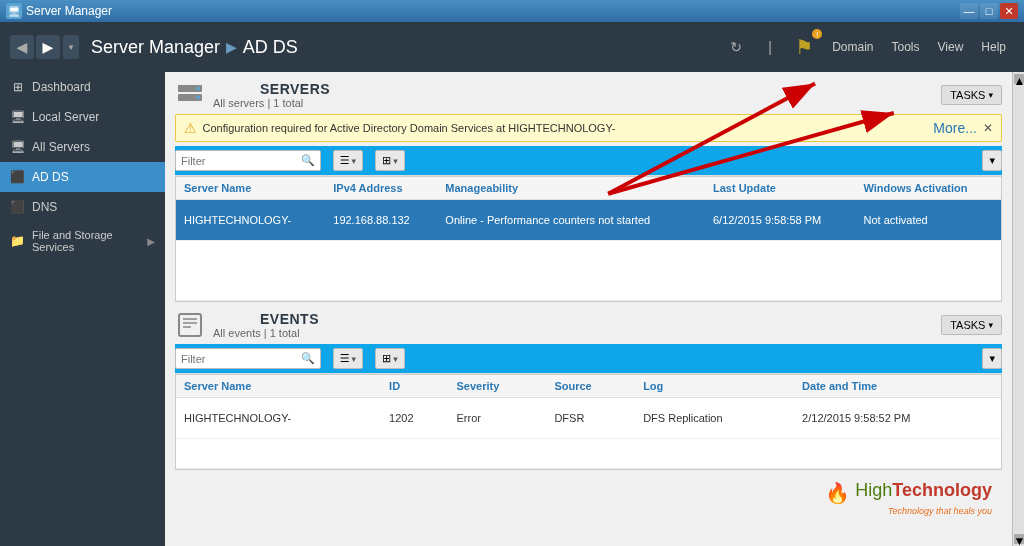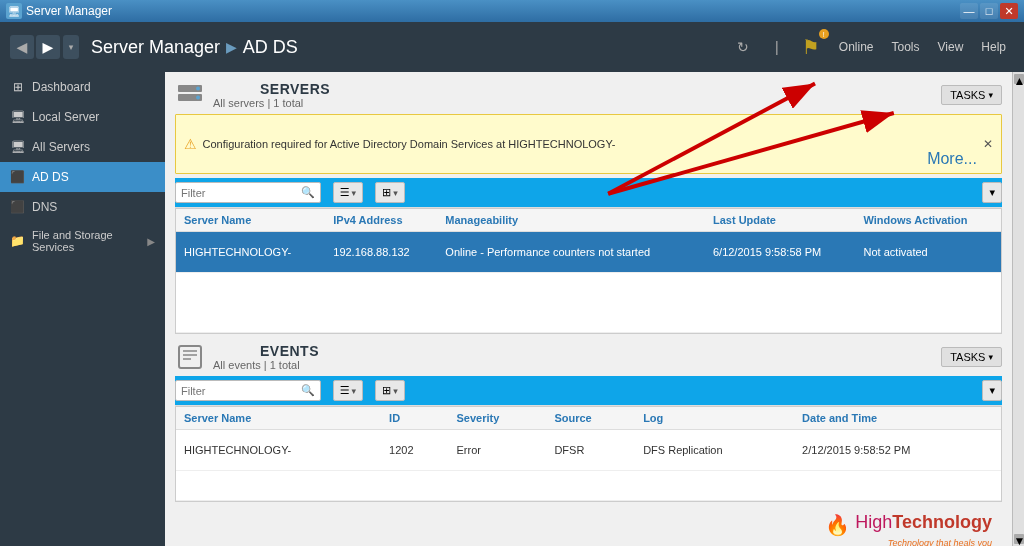--- a/index.html
+++ b/index.html
@@ -68,21 +68,21 @@
     .section-title-text { font-size: 14px; font-weight: 600; color: #2d3a45; text-transform: uppercase; letter-spacing: 0.5px; margin-left: 47px; }
     .section-subtitle { font-size: 11px; color: #666; }
     .tasks-btn { background: #e0e0e0; border: 1px solid #bbb; padding: 3px 8px; font-size: 11px; cursor: pointer; display: flex; align-items: center; gap: 3px; border-radius: 2px; }
     .tasks-btn-arrow { font-size: 9px; }
 
     
     .warning-bar { background: #fffbcc; border: 1px solid #e8c840; padding: 5px 8px; display: flex; align-items: center; justify-content: space-between; margin-bottom: 4px; border-radius: 1px; }
     .warning-bar-left { display: flex; align-items: center; gap: 6px; color: #333; font-size: 11px; }
     .warning-icon { color: #e8a020; font-size: 14px; }
     .warning-bar-right { display: flex; align-items: center; gap: 6px; }
-    .more-link { color: #2a78b5; font-size: 16px; cursor: pointer; text-decoration: none; margin-top: 30px; }
+    .more-link { color: #2a78b5; font-size: 14px; cursor: pointer; text-decoration: none; }
     .close-x { color: #555; font-size: 12px; cursor: pointer; }
 
     
     .filter-bar { display: flex; align-items: center; gap: 12px; padding: 4px 0; background: #0ea5e9; border-bottom: 1px solid #ddd; }
     .filter-input-wrap { display: flex; align-items: center; border: 1px solid #bbb; background: white; border-radius: 2px; }
     .filter-input { border: none; outline: none; padding: 3px 5px; font-size: 11px; width: 120px; background: transparent; }
     .filter-search-icon { padding: 3px 5px; color: #555; font-size: 11px; cursor: pointer; }
     .filter-group-btn { border: 1px solid #bbb; background: #e8e8e8; padding: 3px 6px; font-size: 11px; cursor: pointer; display: flex; align-items: center; gap: 2px; border-radius: 2px; }
     .filter-chevron { font-size: 9px; color: #555; }
     .filter-right { margin-left: auto; }
@@ -99,21 +99,21 @@
     .content::-webkit-scrollbar { width: 8px; }
     .content::-webkit-scrollbar-track { background: #e0e0e0; }
     .content::-webkit-scrollbar-thumb { background: #aaa; }
 
     
     .arrows-overlay { position: absolute; top: 0; left: 0; width: 100%; height: 100%; pointer-events: none; }
 
     
     .logo-container { text-align: right; padding: 10px 10px 4px; }
     .logo-text { font-size: 18px; color: #333; }
-    .logo-text .high { font-weight: normal; color: #be185d; }
+    .logo-text .high { font-weight: normal; color: #4d7c0f; }
     .logo-text .tech { font-weight: bold; color: #c0392b; }
     .logo-sub { font-size: 9px; color: #e87020; text-align: right; font-style: italic; margin-top: 1px; }
     .logo-icon { display: inline-block; color: #e87020; font-size: 20px; vertical-align: middle; margin-right: 2px; }
 
     .servers-panel { background: white; border: 1px solid #ccc; }
     .events-panel { background: white; border: 1px solid #ccc; }
   </style>
 </head>
 <body>
 
@@ -141,21 +141,21 @@
     <span class="breadcrumb-current">AD DS</span>
   </div>
   <div class="nav-right">
     <div class="nav-icon-btn">↻</div>
     <div class="nav-icon-btn">|</div>
     <div class="nav-icon-btn warning-flag">
       <span class="warning-flag-icon">⚑</span>
       <span class="warning-badge">!</span>
     </div>
     <div class="nav-menu-items">
-      <span class="nav-menu-item">Online</span>
+      <span class="nav-menu-item">Domain</span>
       <span class="nav-menu-item">Tools</span>
       <span class="nav-menu-item">View</span>
       <span class="nav-menu-item">Help</span>
     </div>
   </div>
 </div>
 
 <div class="main-layout">
 
   <div class="sidebar">

